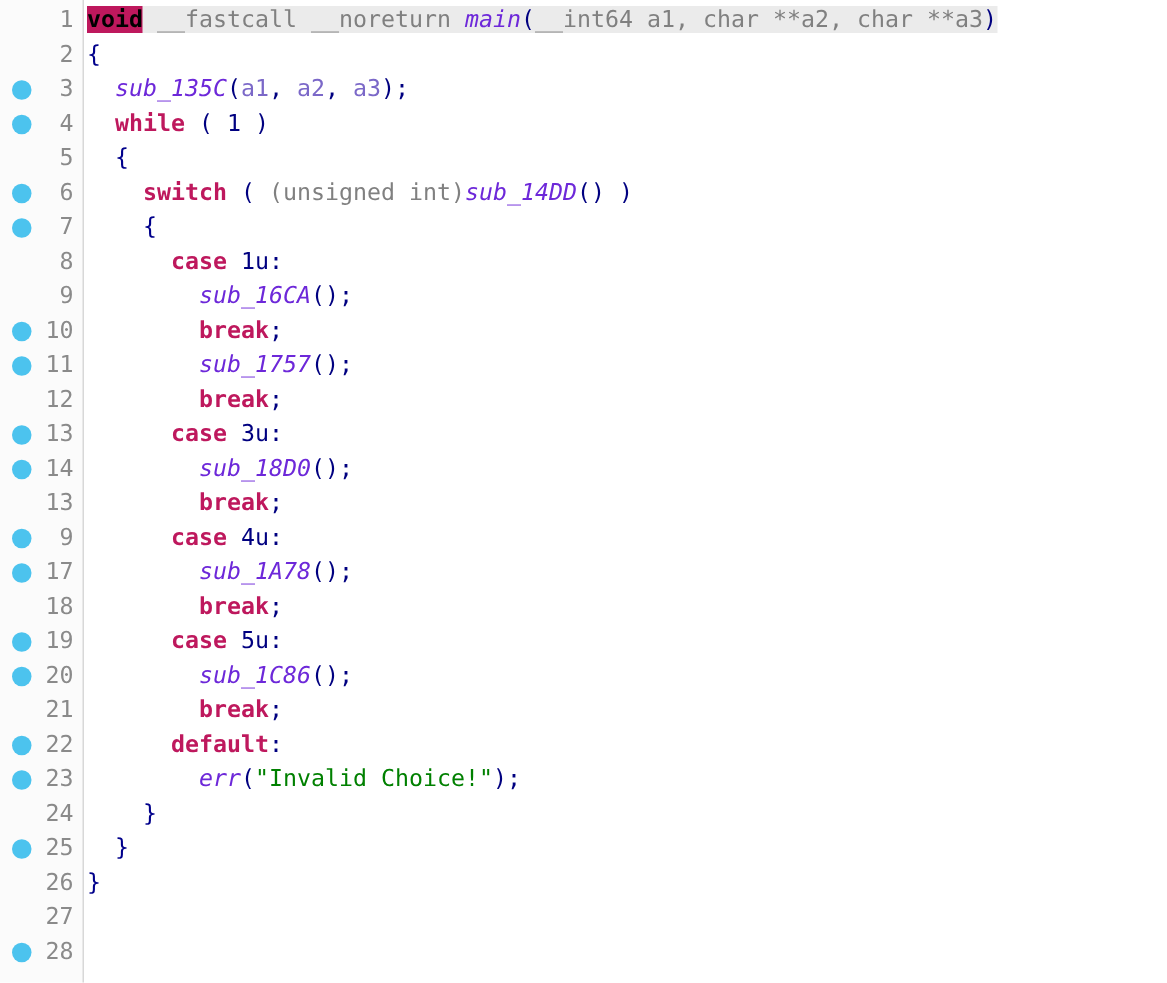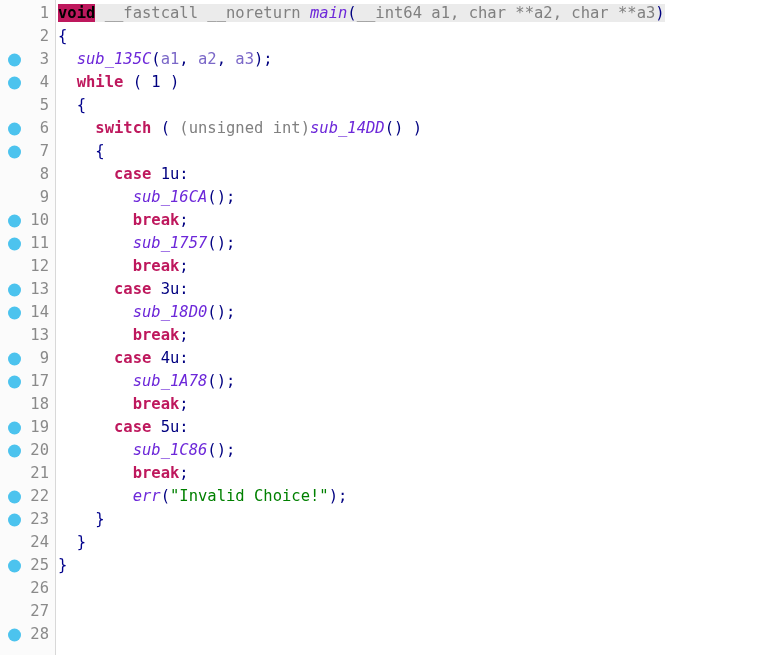--- a/index.html
+++ b/index.html
@@ -222,19 +222,20 @@
       <div class="code-row"><span class="seg tok-plain">        </span><span class="seg tok-kw">break</span><span class="seg tok-punct">;</span></div>
       <div class="code-row"><span class="seg tok-plain">      </span><span class="seg tok-kw">case</span><span class="seg tok-plain"> </span><span class="seg tok-num">3u</span><span class="seg tok-punct">:</span></div>
       <div class="code-row"><span class="seg tok-plain">        </span><span class="seg tok-func">sub_18D0</span><span class="seg tok-punct">();</span></div>
       <div class="code-row"><span class="seg tok-plain">        </span><span class="seg tok-kw">break</span><span class="seg tok-punct">;</span></div>
       <div class="code-row"><span class="seg tok-plain">      </span><span class="seg tok-kw">case</span><span class="seg tok-plain"> </span><span class="seg tok-num">4u</span><span class="seg tok-punct">:</span></div>
       <div class="code-row"><span class="seg tok-plain">        </span><span class="seg tok-func">sub_1A78</span><span class="seg tok-punct">();</span></div>
       <div class="code-row"><span class="seg tok-plain">        </span><span class="seg tok-kw">break</span><span class="seg tok-punct">;</span></div>
       <div class="code-row"><span class="seg tok-plain">      </span><span class="seg tok-kw">case</span><span class="seg tok-plain"> </span><span class="seg tok-num">5u</span><span class="seg tok-punct">:</span></div>
       <div class="code-row"><span class="seg tok-plain">        </span><span class="seg tok-func">sub_1C86</span><span class="seg tok-punct">();</span></div>
       <div class="code-row"><span class="seg tok-plain">        </span><span class="seg tok-kw">break</span><span class="seg tok-punct">;</span></div>
+      <div class="code-row"><span class="seg tok-plain">      </span><span class="seg tok-kw">default</span><span class="seg tok-punct">:</span></div>
       <div class="code-row"><span class="seg tok-plain">        </span><span class="seg tok-func">err</span><span class="seg tok-punct">(</span><span class="seg tok-string">"Invalid Choice!"</span><span class="seg tok-punct">);</span></div>
       <div class="code-row"><span class="seg tok-plain">    </span><span class="seg tok-brace">}</span></div>
       <div class="code-row"><span class="seg tok-plain">  </span><span class="seg tok-brace">}</span></div>
       <div class="code-row"><span class="seg tok-brace">}</span></div>
     </div>
 
 </div>
 
 </body></html>

